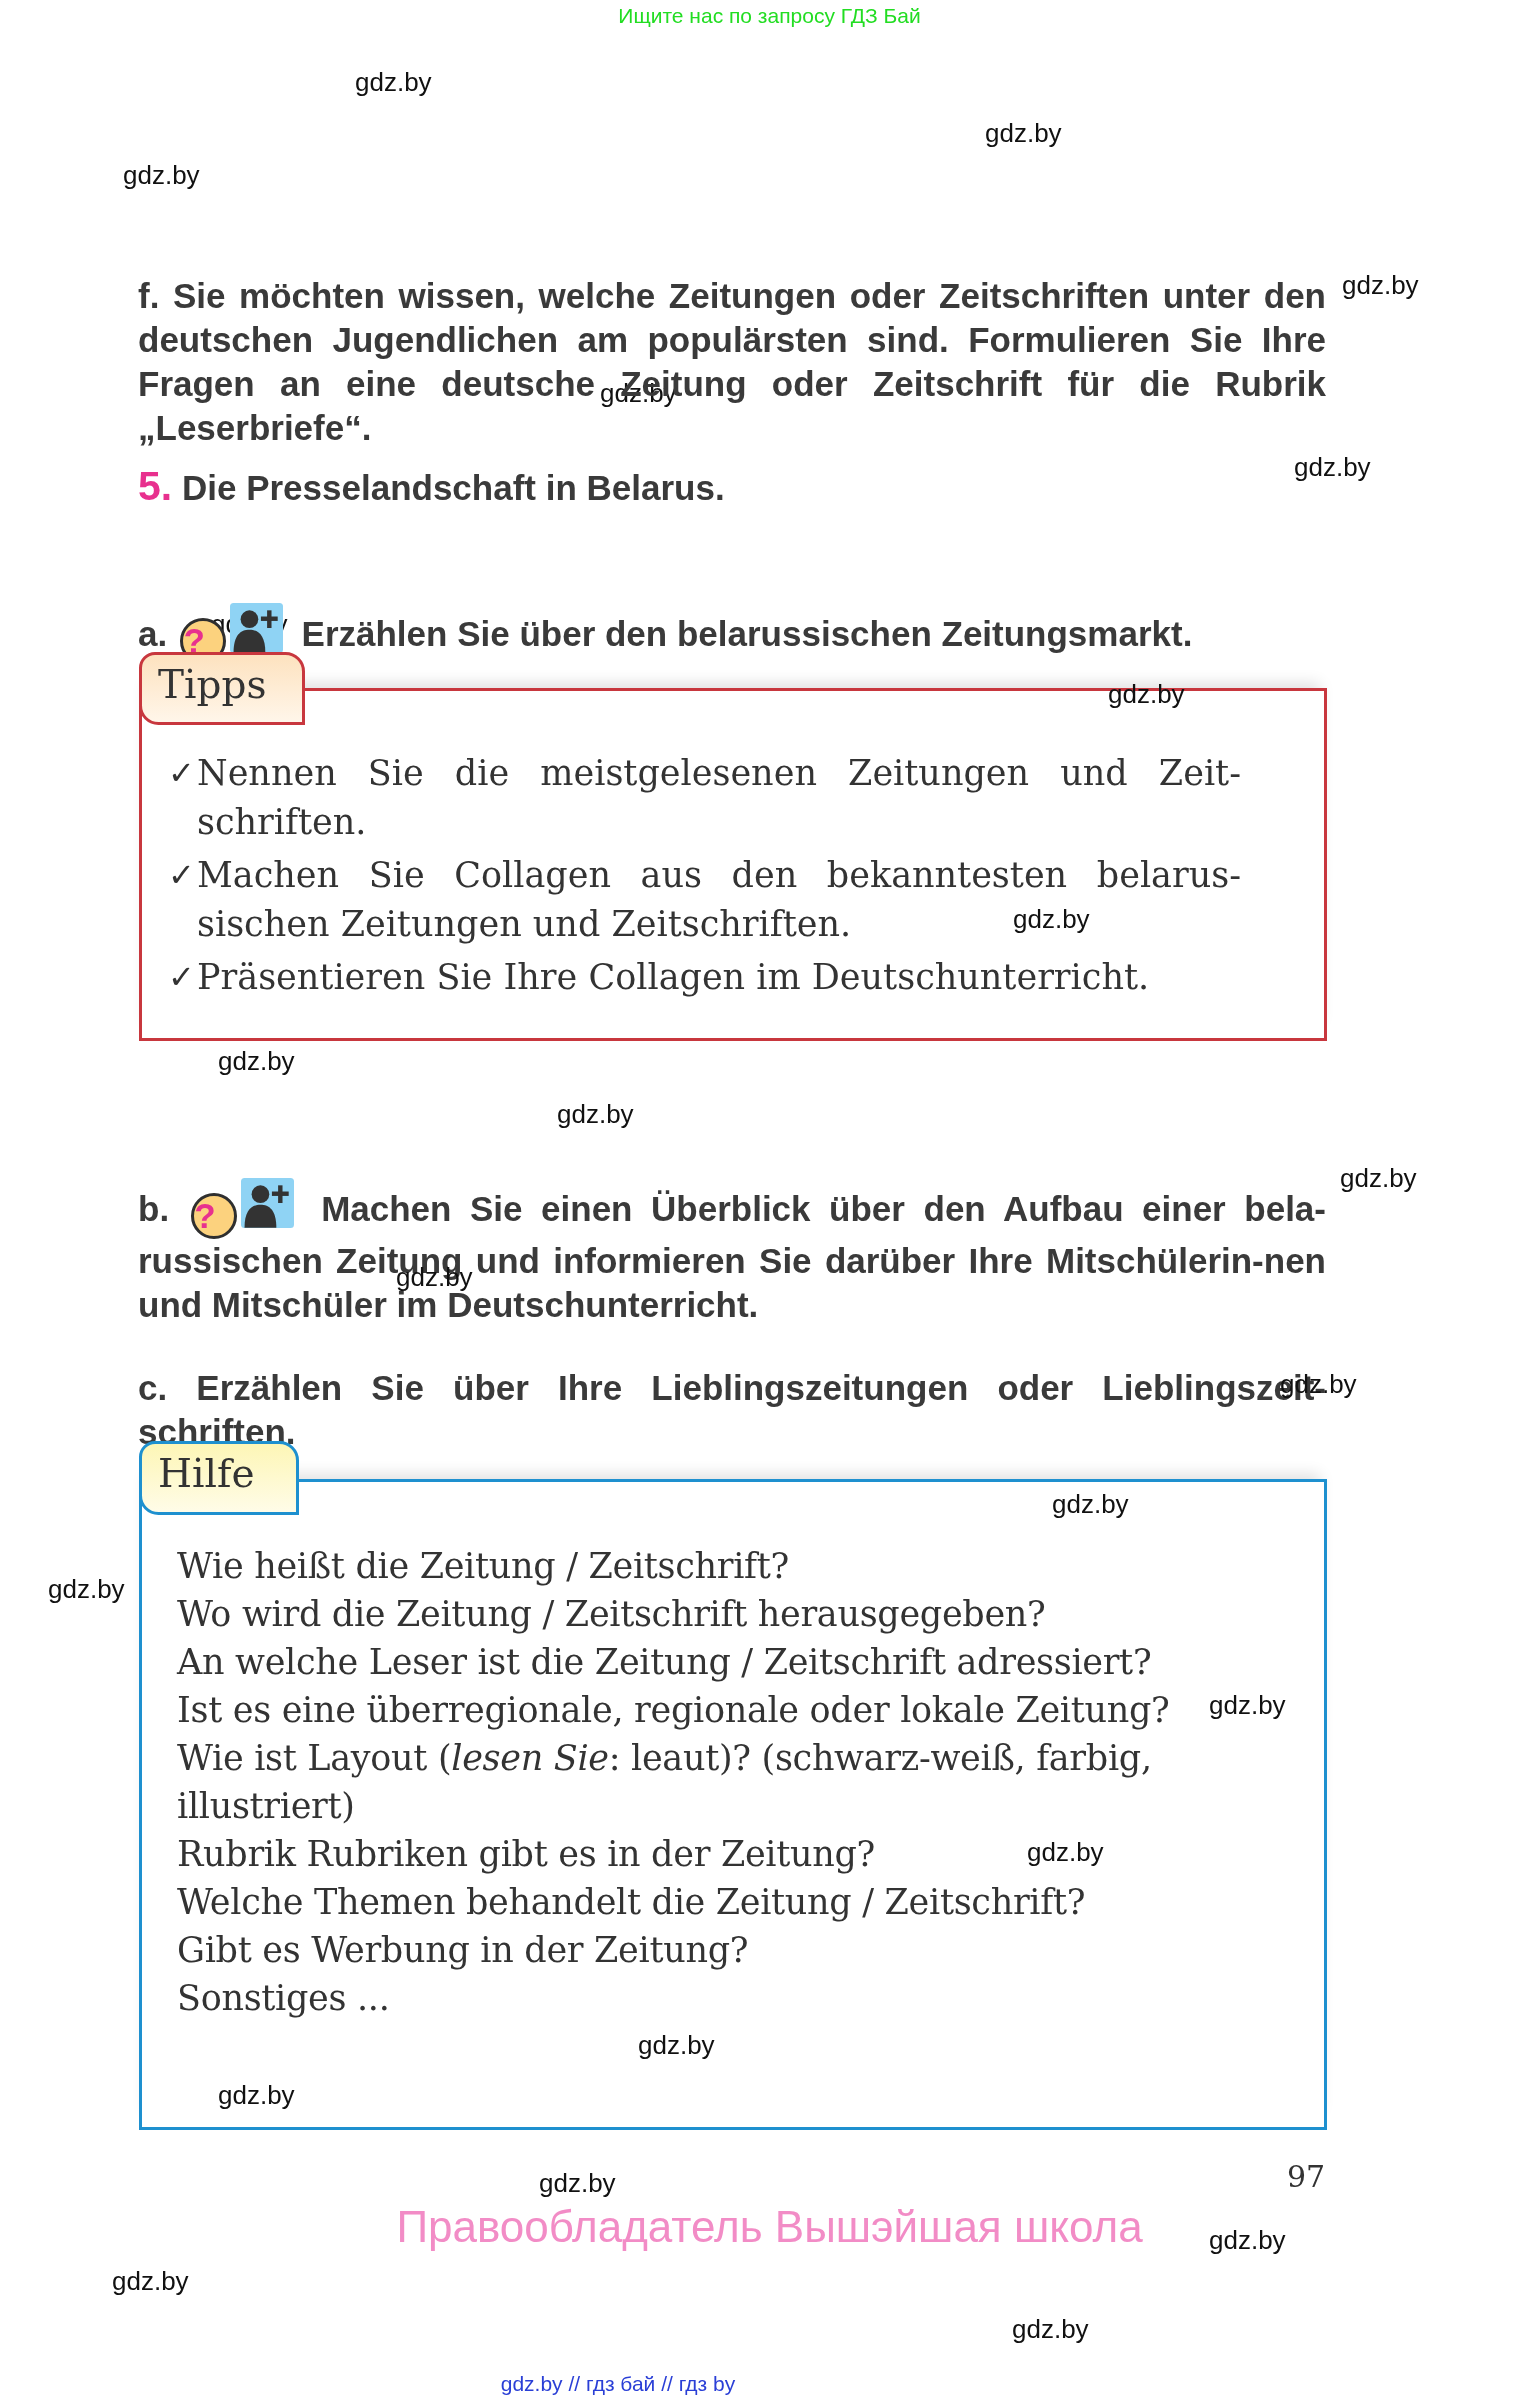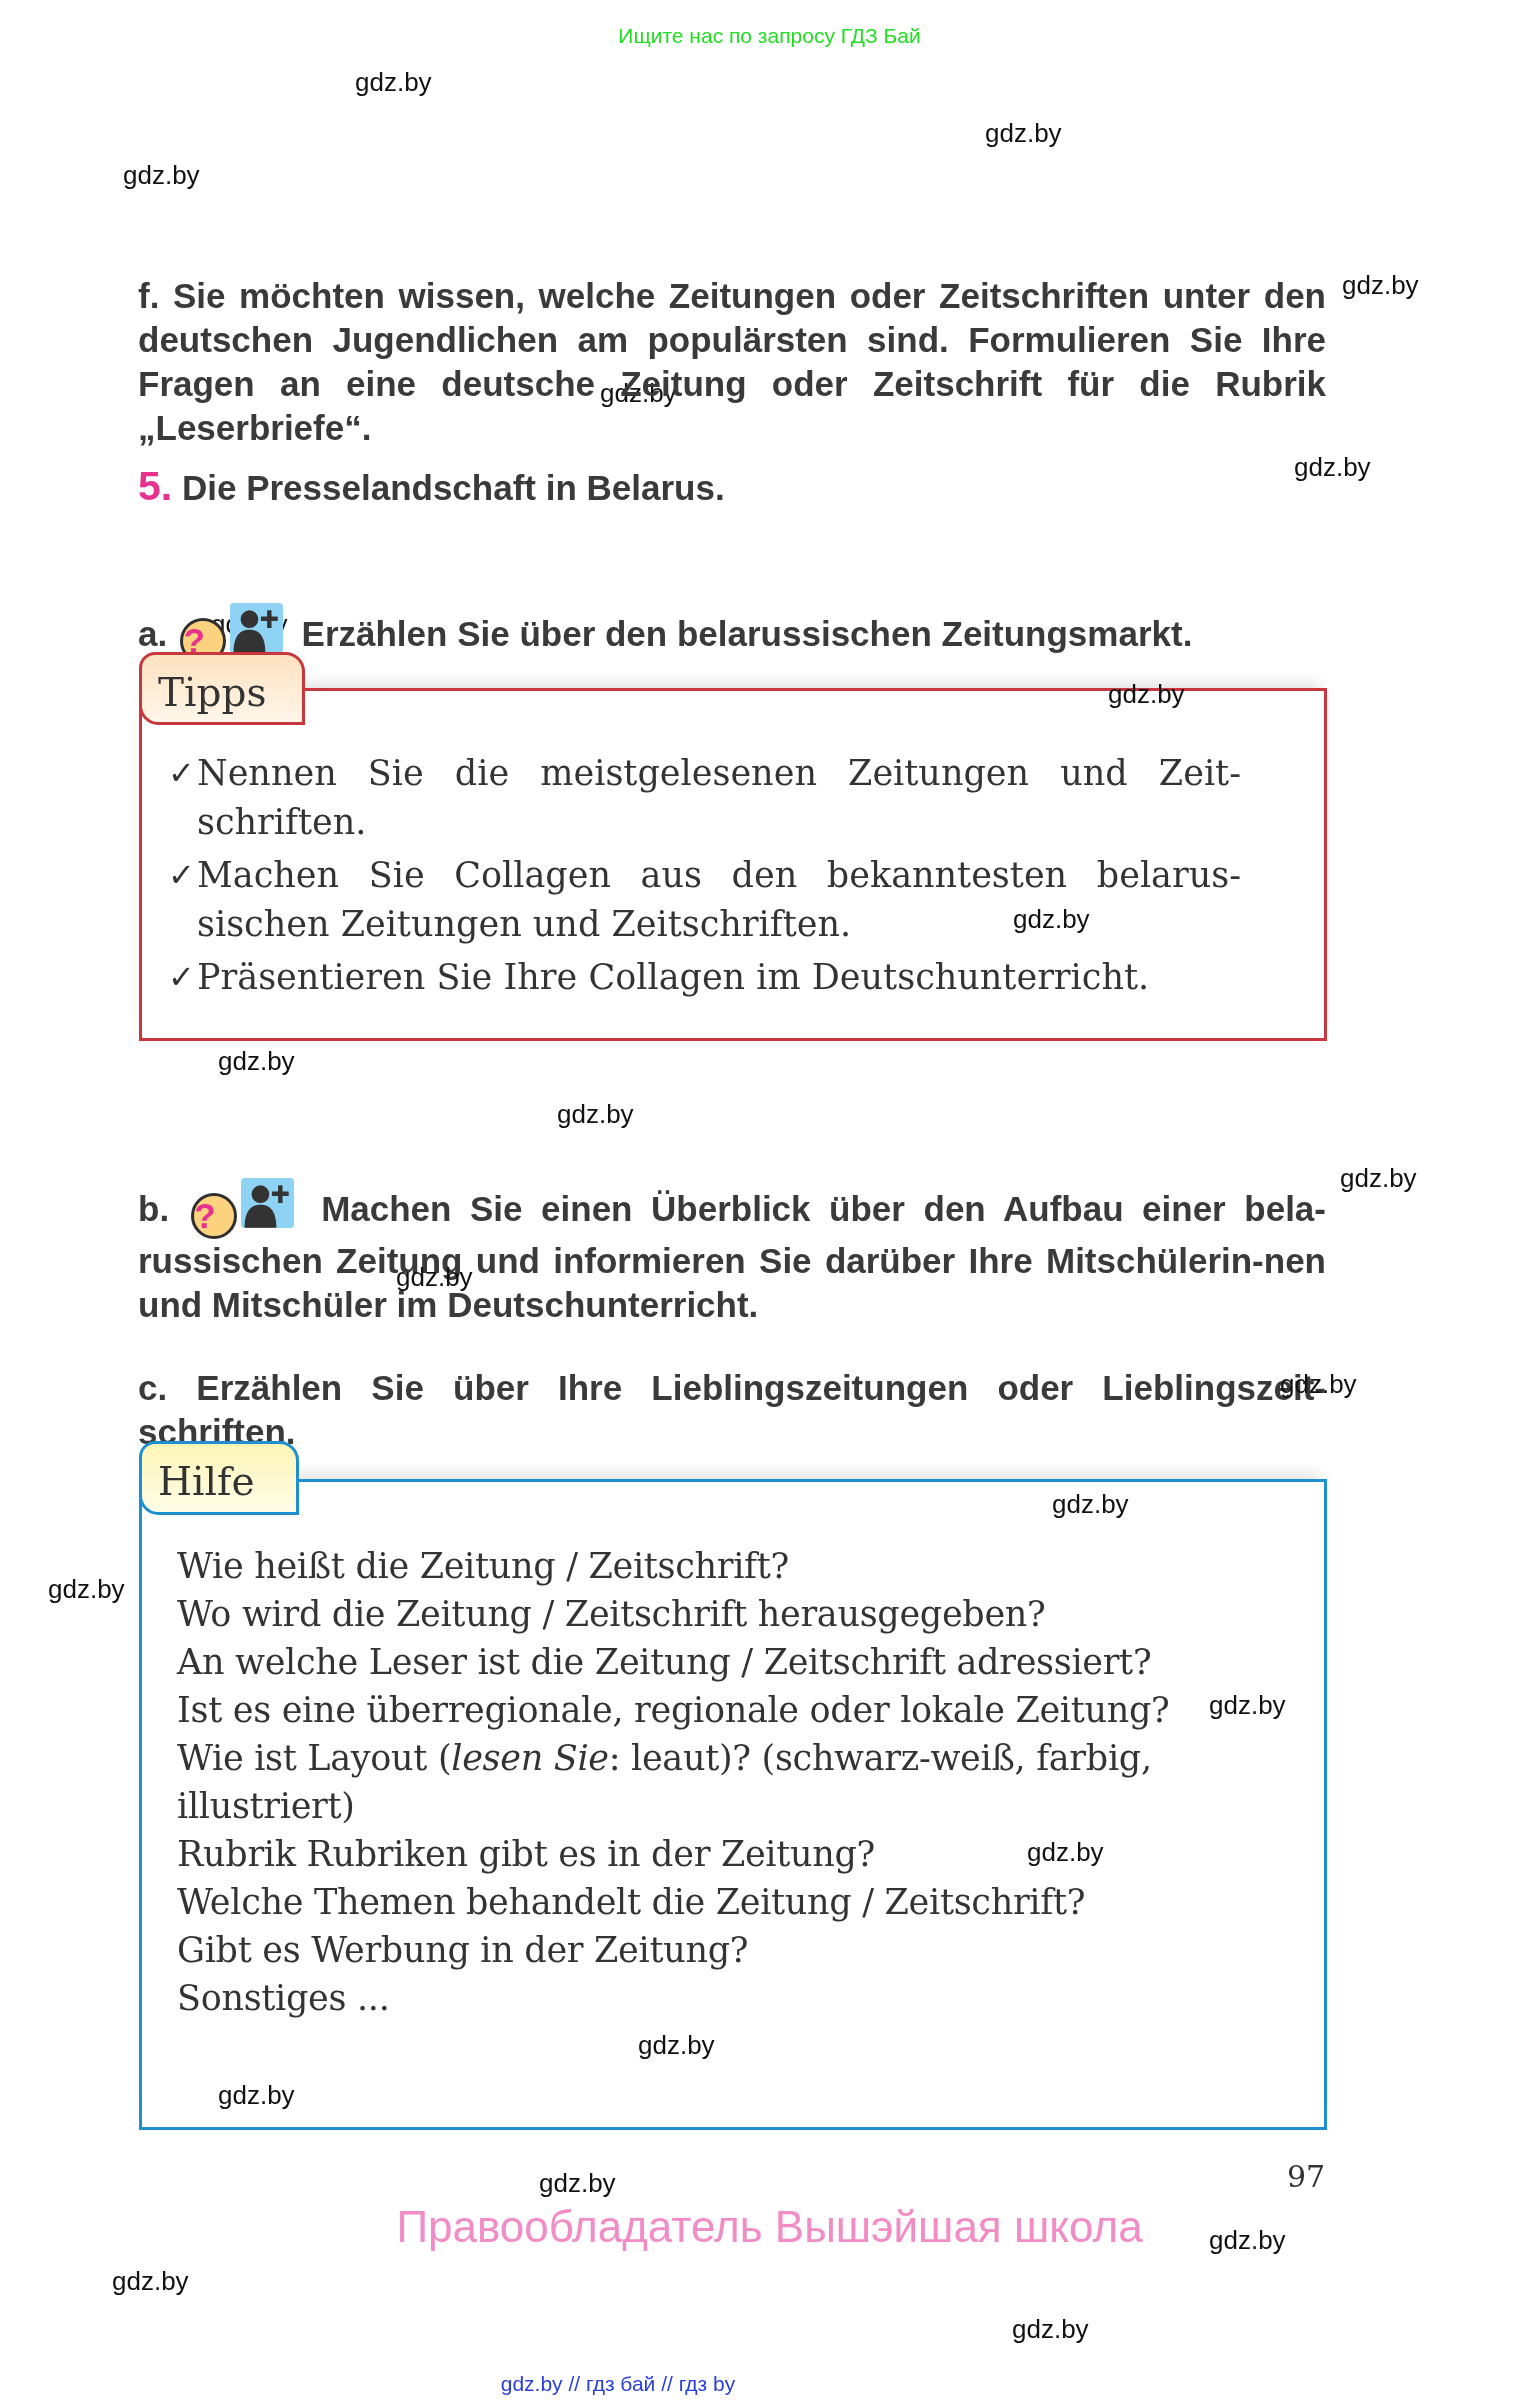--- a/index.html
+++ b/index.html
@@ -1,28 +1,28 @@
 <!DOCTYPE html>
 <html style="font-size:14px"><head>
 <meta charset="utf-8">
 <style>
   html, body { margin:0; padding:0; background:#ffffff; }
   body { width:1539px; height:2401px; position:relative; overflow:hidden; font-family:"Liberation Sans", sans-serif; color:#3a3a3a; }
   .abs { position:absolute; }
-  .top-banner { left:0; width:1539px; top:3.5px; text-align:center; color:#22dd22; font-size:21px;margin-top:20px; }
+  .top-banner { left:0; width:1539px; top:3.5px; text-align:center; color:#22dd22; font-size:21px; }
   .wm { font-family:"Liberation Sans", sans-serif; font-size:26px; color:#111; white-space:nowrap; }
   .task { font-weight:bold; font-size:35px; line-height:44px; color:#3a3a3a; text-align:justify; text-align-last:left;margin-top:45px; }
   .section-num { color:#e8308e; font-weight:bold; font-size:41px; }
   .icon-q { display:inline-block; width:46px; height:46px; border-radius:50%; background:#fcd27e; border:3.5px solid #2f2f2f; box-sizing:border-box; text-align:center; color:#e8308e; font-weight:bold; font-size:35px; line-height:39px; vertical-align:-7px; margin:0 3.5px; }
   .icon-p { display:inline-block; width:53px; height:50px; background:#8fd3f4; border-radius:3.5px; vertical-align:-7px; position:relative; margin-right:8.9px; }
   .icon-p svg { position:absolute; left:0; top:0; }
   .box { position:absolute; box-sizing:border-box; background:#fff; box-shadow:0 -12.4px 14px -7px rgba(0,0,0,0.12); }
   .box-tipps { left:139px; top:688px; width:1188px; height:353px; border:3.5px solid #c8373e; }
   .box-hilfe { left:139px; top:1479px; width:1188px; height:651px; border:3.5px solid #1e90cf; }
-  .tab { position:absolute; box-sizing:border-box; font-family:"DejaVu Serif", serif; font-size:39px; color:#333; padding:15px 16px; border-radius:16px 19.5px 0 19.5px; }
+  .tab { position:absolute; box-sizing:border-box; font-family:"DejaVu Serif", serif; font-size:39px; color:#333; padding:7px 16px; border-radius:16px 19.5px 0 19.5px; }
   .tab-tipps { left:139px; top:652px; width:166px; height:73px; border:3.5px solid #c8373e; background:linear-gradient(#fde2bf,#fff6ea); }
   .tab-hilfe { left:139px; top:1441px; width:160px; height:74px; border:3.5px solid #1e90cf; background:linear-gradient(#fdf6b6,#fffce8); }
   .serif-text { font-family:"DejaVu Serif", serif; font-size:35px; color:#333; }
   .tip-item { position:absolute; left:168px; width:1073px; line-height:49px; }
   .tip-check { position:absolute; left:0; top:0; font-size:32px; }
   .tip-text { display:block; margin-left:29px; text-align:justify; text-align-last:left; }
   .hilfe-lines { position:absolute; left:177px; top:1542px; width:1126px; line-height:48px; letter-spacing:-0.3px; }
   .hilfe-line { display:block; }
   .page-num { left:1287px; top:2159px; font-family:"DejaVu Serif", serif; font-size:30px; color:#333; }
   .copyright { left:0; width:1539px; top:2202px; text-align:center; font-size:44px; color:#f28cc6; }

